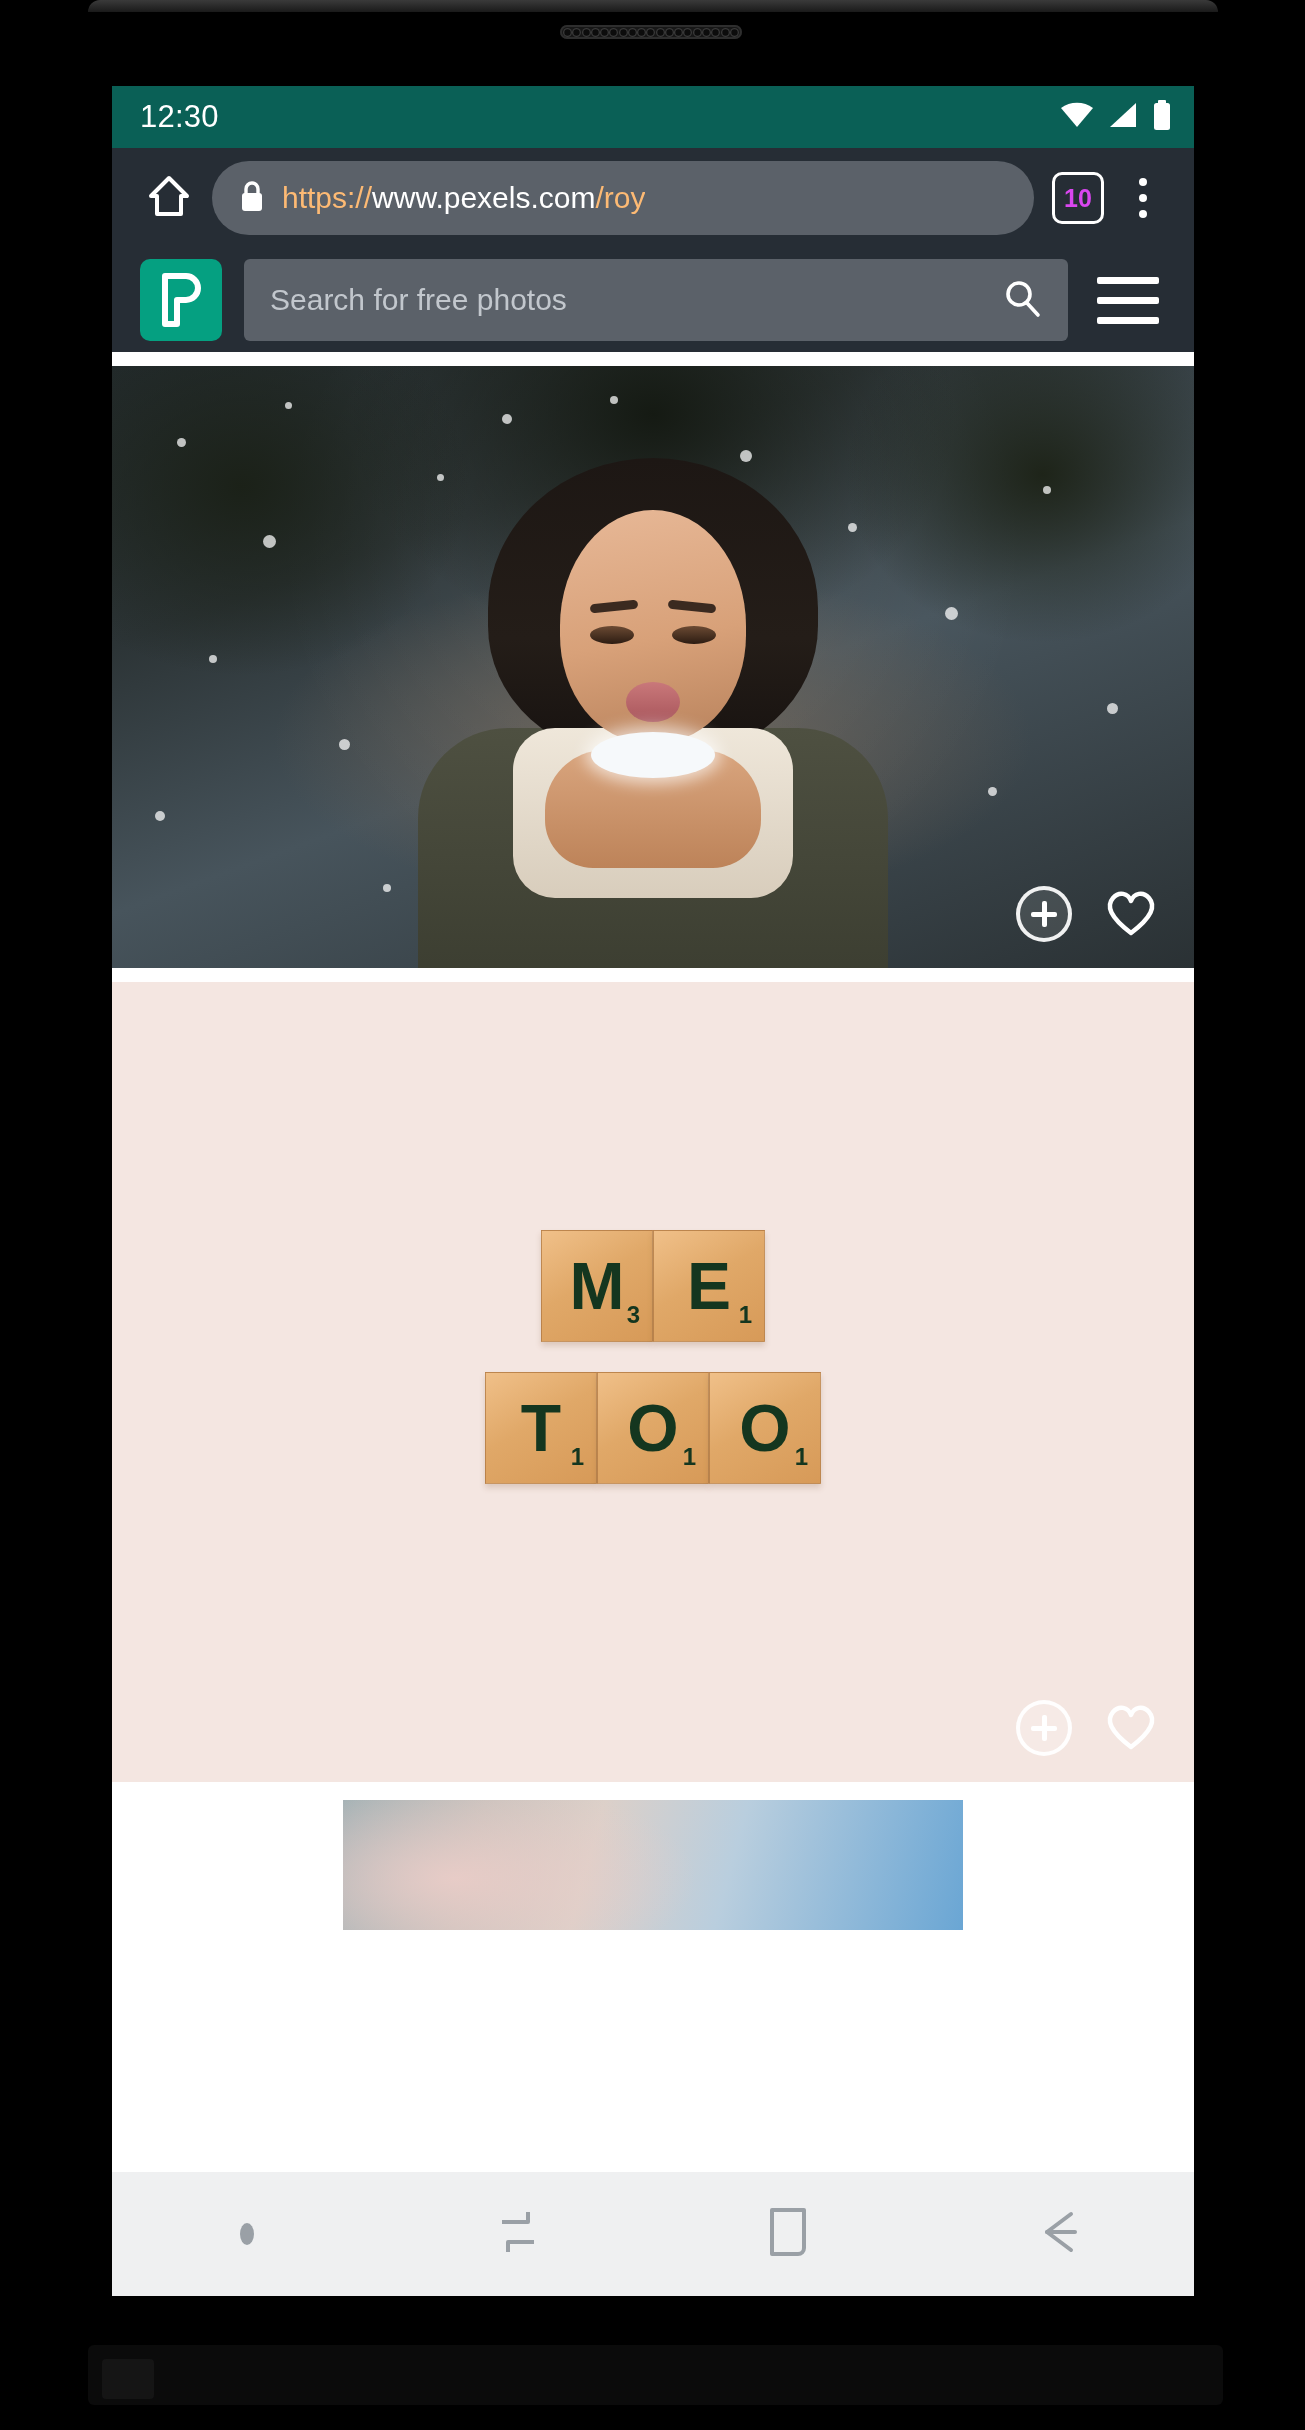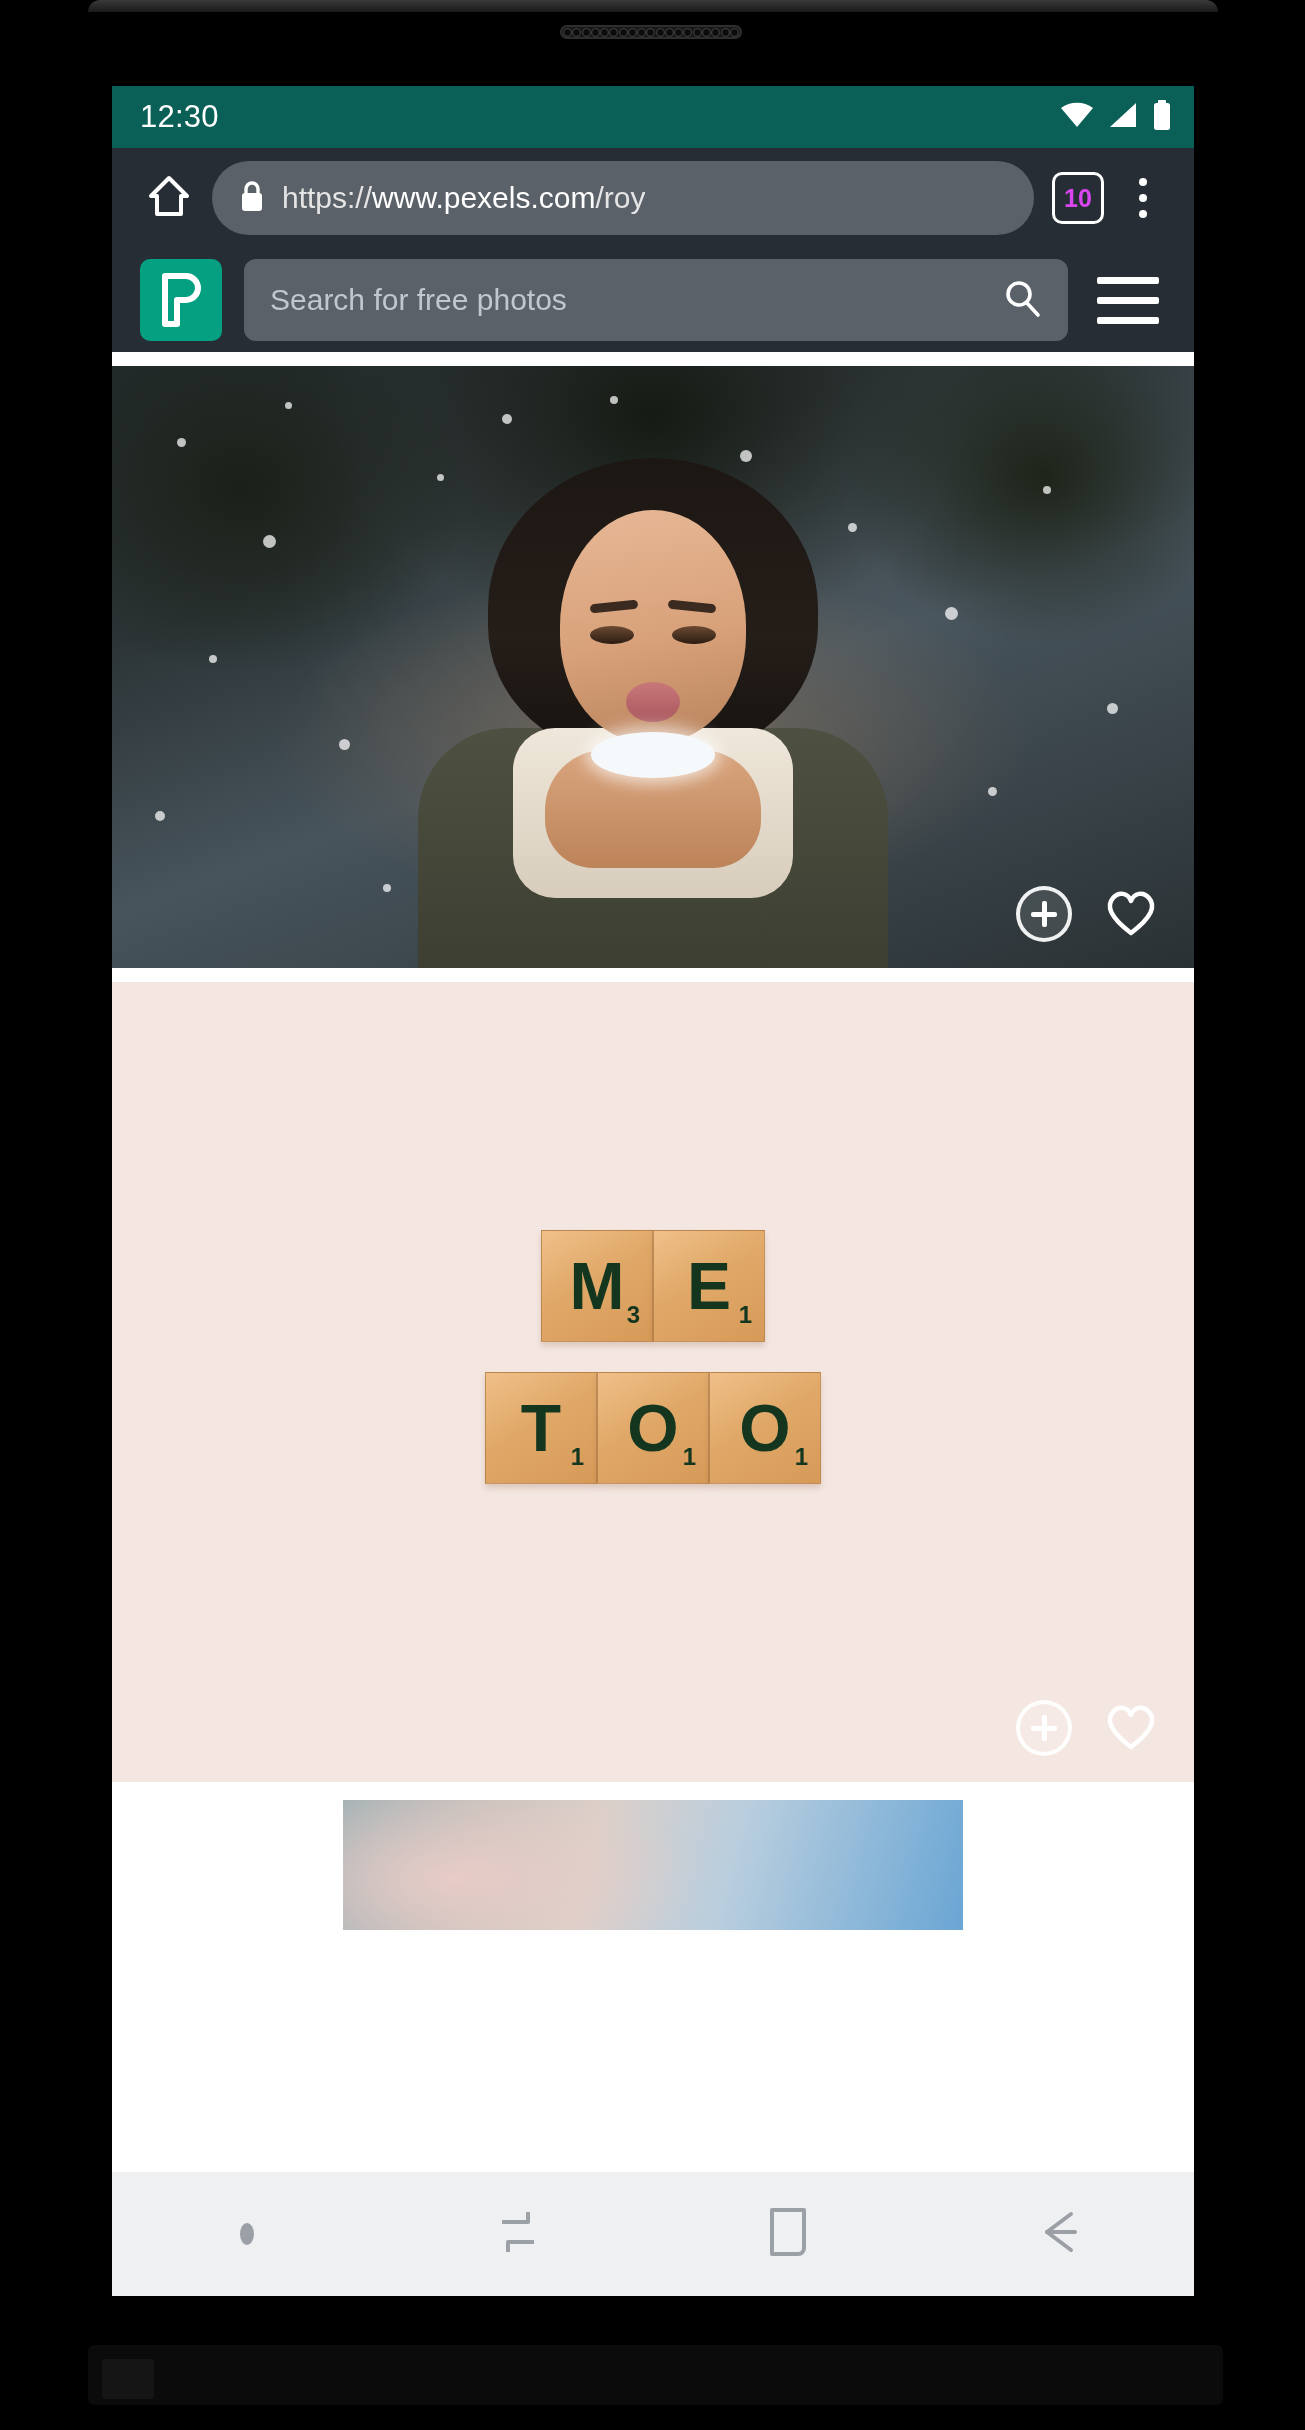--- a/index.html
+++ b/index.html
@@ -61,21 +61,21 @@
   #browser-toolbar {
     height: 100px; width: 100%; background: #262d35;
     display: flex; align-items: center; padding: 0 22px 0 24px; gap: 10px;
   }
   #home-button { width: 66px; height: 66px; display:flex; align-items:center; justify-content:center; }
   #url-bar {
     flex: 1; height: 74px; background: #5b6169; border-radius: 37px;
     display: flex; align-items: center; padding: 0 26px; gap: 16px; overflow: hidden;
   }
   #url-text { font-size: 30px; white-space: nowrap; overflow: hidden; }
-  #url-text .dim { color: #e5e5e5; }
+  #url-text .dim { color: #fdba74; }
   #url-text .bright { color: #ffffff; }
   #tab-counter {
     width: 52px; height: 52px; margin-left: 8px;
     border: 3.5px solid #fff; border-radius: 10px;
     display: flex; align-items: center; justify-content: center;
     color: #d946ef; font-size: 25px; font-weight: bold;
   }
   #menu-button { width: 58px; height: 66px; display:flex; flex-direction:column;
      align-items:center; justify-content:center; gap: 8px; }
   #menu-button i { width: 8px; height: 8px; border-radius: 50%; background: #fff; display:block;}
@@ -83,21 +83,21 @@
   
   #site-header {
     height: 104px; width: 100%; background: #262d35;
     display: flex; align-items: center; padding: 0 28px 0 28px; gap: 22px;
   }
   #pexels-logo {
     width: 82px; height: 82px; background: #05a081; border-radius: 10px;
     display:flex; align-items:center; justify-content:center; flex: none;
   }
   #search-box {
-    flex: 1; height: 82px; background: #5b6169; border-radius: 12px;
+    flex: 1; height: 82px; background: #5b6169; border-radius: 6px;
     display: flex; align-items: center; padding: 0 26px; gap: 12px;
   }
   #search-placeholder { flex:1; color: #c2c7cd; font-size: 30px; }
   #hamburger-menu {
     width: 76px; height: 82px; flex: none;
     display: flex; flex-direction: column; align-items: center; justify-content: center; gap: 13px;
   }
   #hamburger-menu span { display: block; width: 62px; height: 7px; background: #fff; border-radius: 2px; }
 
   

